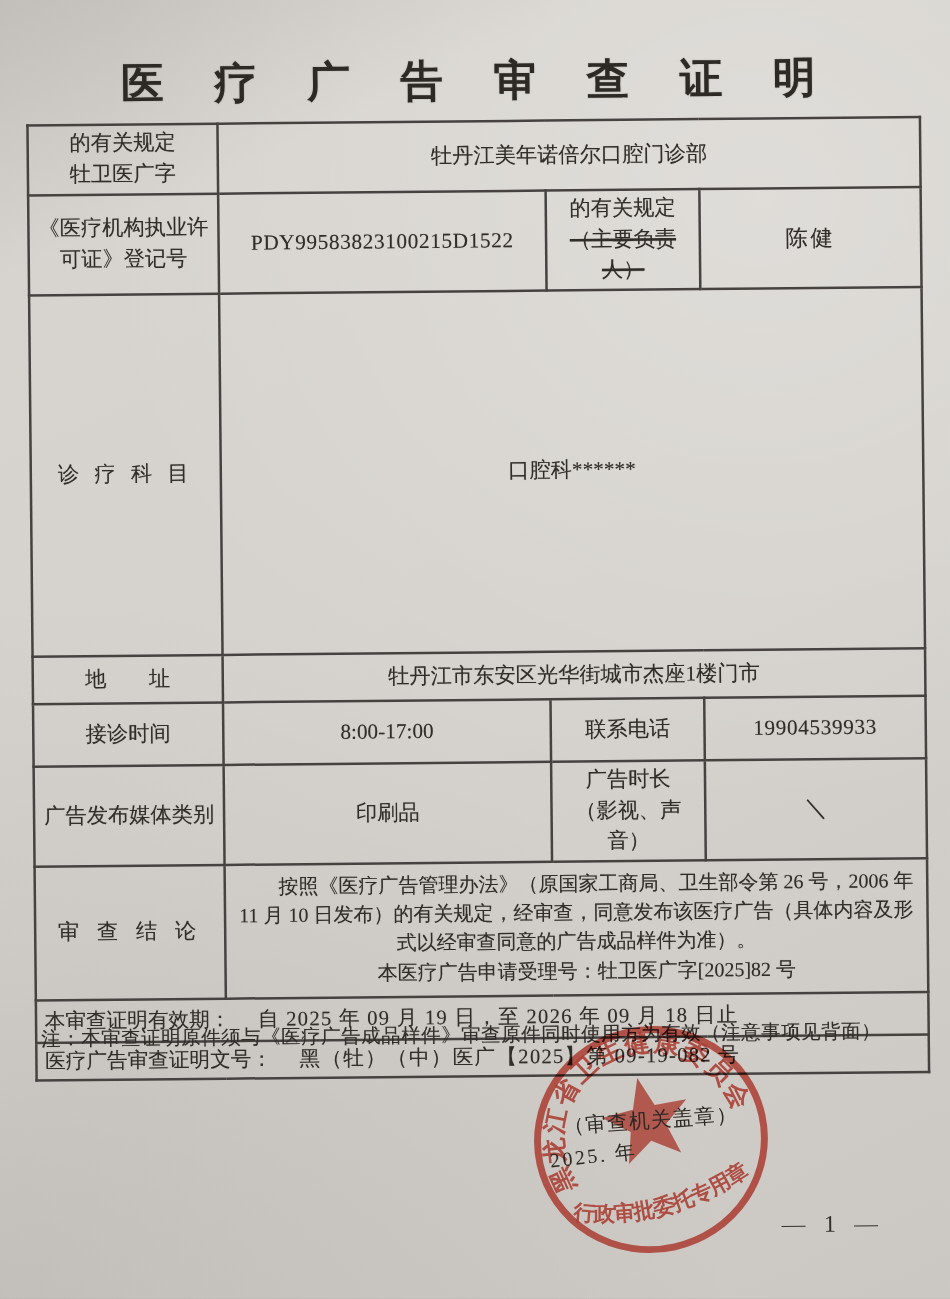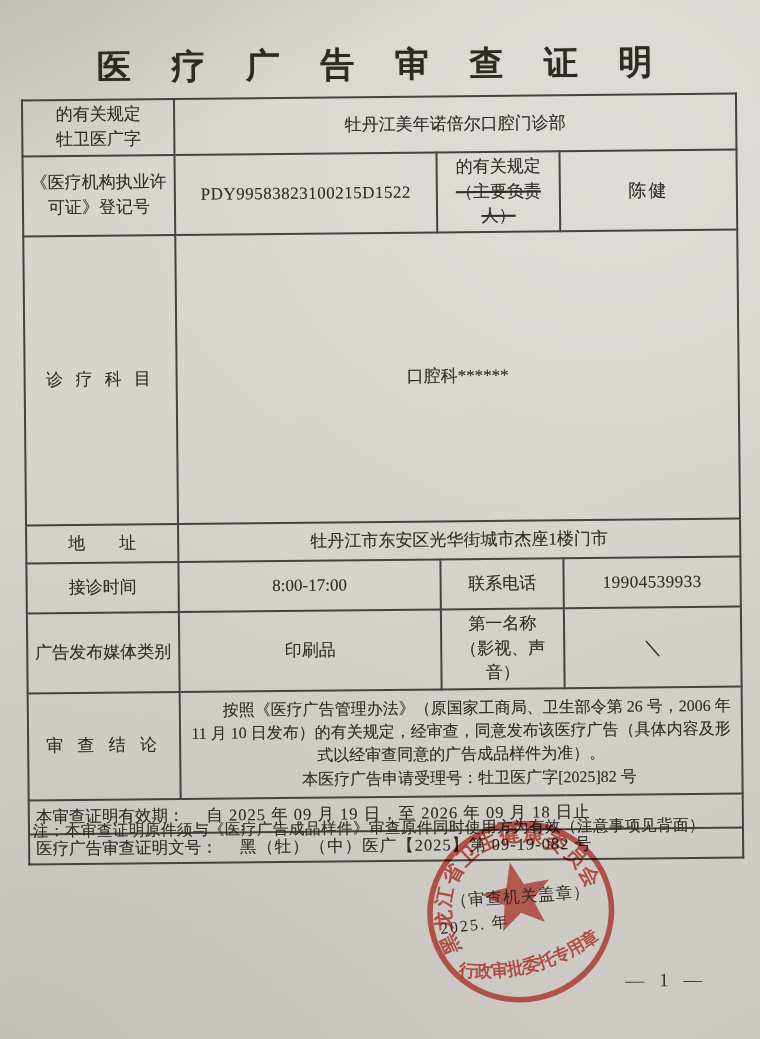--- a/index.html
+++ b/index.html
@@ -173,21 +173,21 @@
           <td class="label-cell">接诊时间</td>
           <td>8:00-17:00</td>
           <td class="label-cell">联系电话</td>
           <td class="mono-num">19904539933</td>
         </tr>
 
         <tr style="height:52px">
           <td class="label-cell">广告发布媒体类别</td>
           <td>印刷品</td>
           <td class="label-cell two-line">
-            <span>第一名称</span>
+            <span>广告时长</span>
             <span>（影视、声音）</span>
           </td>
           <td class="slash-mark">＼</td>
         </tr>
 
         <tr style="height:107px">
           <td class="label-cell" style="letter-spacing:5px;">审 查 结 论</td>
           <td colspan="3" class="conclusion-cell">
             <div class="indent2">按照《医疗广告管理办法》（原国家工商局、卫生部令第 26 号，2006 年 11 月 10 日发布）的有关规定，经审查，同意发布该医疗广告（具体内容及形式以经审查同意的广告成品样件为准）。</div>
             <div class="indent1">本医疗广告申请受理号：牡卫医广字[2025]82 号</div>

